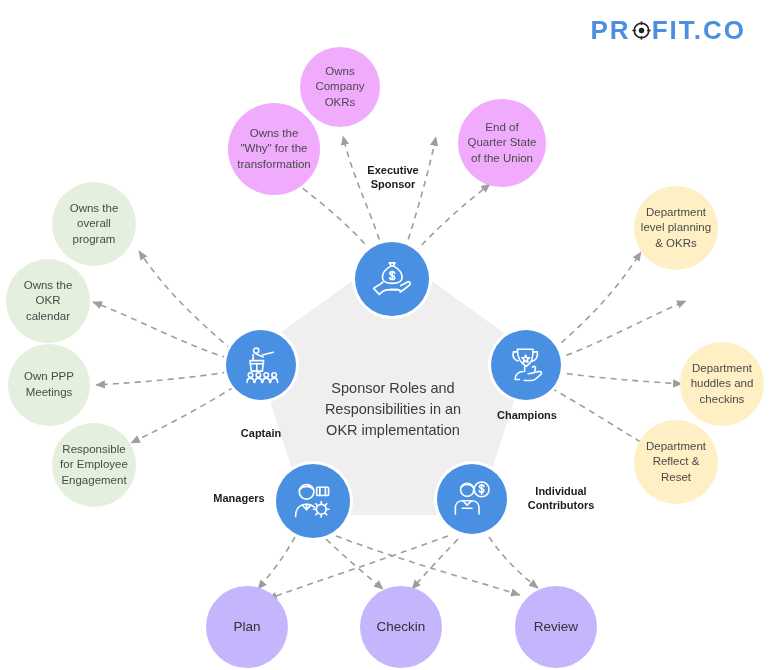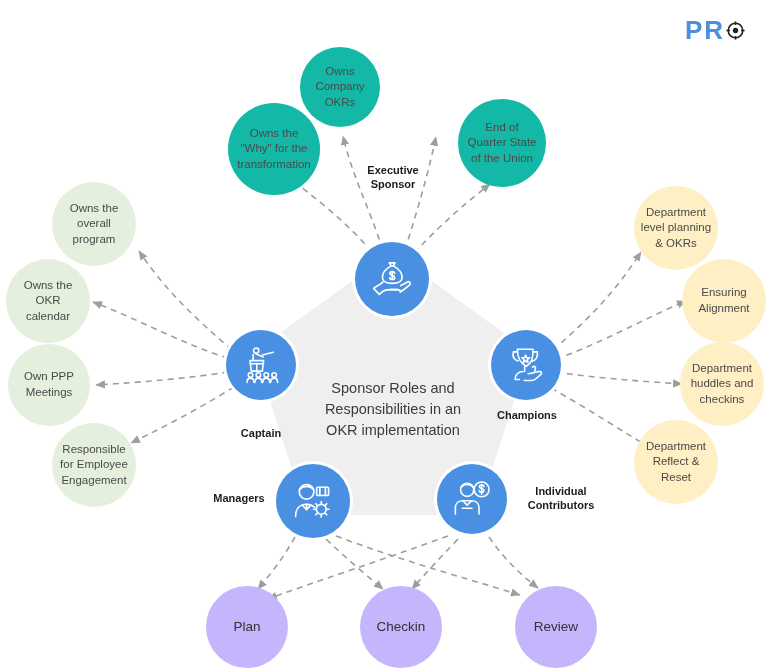--- a/index.html
+++ b/index.html
@@ -18,21 +18,21 @@
 
   
   #links{position:absolute;left:0;top:0;width:770px;height:670px;pointer-events:none;}
 
   
   .bubble{
     position:absolute;border-radius:50%;
     display:flex;align-items:center;justify-content:center;text-align:center;
     color:#4a4a4a;font-size:11.5px;line-height:1.35;box-sizing:border-box;padding:4px;
   }
-  .bubble.peach{background:#14b8a6;}
+  .bubble.peach{background:#f0abfc;}
   .bubble.green{background:#e4efdd;}
   .bubble.yellow{background:#feefc4;}
   .bubble.paleblue{background:#c4b5fd;color:#333;font-size:13.5px;}
 
   .role{
     position:absolute;border-radius:50%;background:#4a90e2;
     display:flex;align-items:center;justify-content:center;
     box-shadow:0 0 0 3px #ffffff;
   }
   .role svg{display:block;}
@@ -57,20 +57,21 @@
     <span class="logo-target">
       <svg width="19" height="19" viewBox="0 0 24 24">
         <circle cx="12" cy="12" r="9.2" fill="none" stroke="#222" stroke-width="2"></circle>
         <circle cx="12" cy="12" r="3.4" fill="#222"></circle>
         <line x1="12" y1="0.5" x2="12" y2="5" stroke="#222" stroke-width="2"></line>
         <line x1="12" y1="19" x2="12" y2="23.5" stroke="#222" stroke-width="2"></line>
         <line x1="0.5" y1="12" x2="5" y2="12" stroke="#222" stroke-width="2"></line>
         <line x1="19" y1="12" x2="23.5" y2="12" stroke="#222" stroke-width="2"></line>
       </svg>
     </span>
+    <span class="logo-text">FIT.CO</span>
   </div>
 
   <svg id="links">
     <defs>
       <marker id="arrow" markerWidth="7" markerHeight="7" refX="5.6" refY="3" orient="auto">
         <path d="M0,0.4 L6,3 L0,5.6 Z" fill="#9e9e9e"></path>
       </marker>
     </defs>
 
     <polygon points="392,252 530,352 477,515 307,515 254,352" fill="#efefef"></polygon>
@@ -135,24 +136,20 @@
   <div class="bubble green" style="left:52px;top:423px;width:84px;height:84px;">
     <span style="white-space:pre-line;">Responsible
 for Employee
 Engagement</span>
   </div>
 
   <div class="bubble yellow" style="left:634px;top:186px;width:84px;height:84px;">
     <span style="white-space:pre-line;">Department
 level planning
 &amp; OKRs</span>
-  </div>
-  <div class="bubble yellow" style="left:682px;top:259px;width:84px;height:84px;">
-    <span style="white-space:pre-line;">Ensuring
-Alignment</span>
   </div>
   <div class="bubble yellow" style="left:680px;top:342px;width:84px;height:84px;">
     <span style="white-space:pre-line;">Department
 huddles and
 checkins</span>
   </div>
   <div class="bubble yellow" style="left:634px;top:420px;width:84px;height:84px;">
     <span style="white-space:pre-line;">Department
 Reflect &amp; Reset</span>
   </div>

